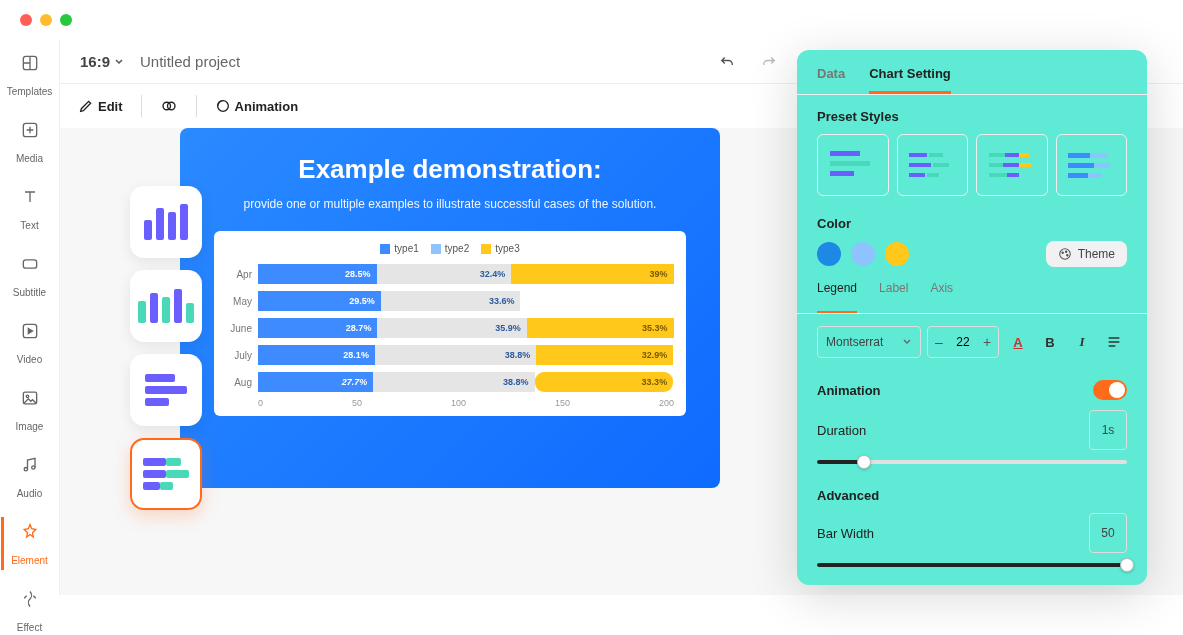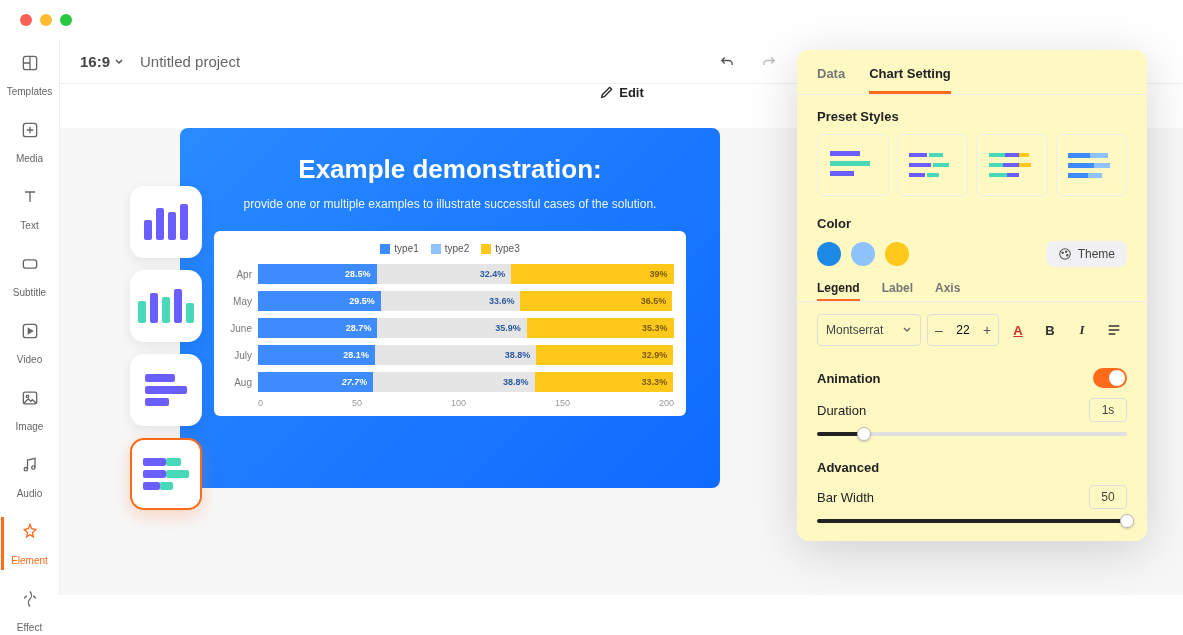--- a/index.html
+++ b/index.html
@@ -22,21 +22,21 @@
 
 
 .main { flex: 1; display: flex; flex-direction: column; position: relative; }
 .topbar { height: 44px; display: flex; align-items: center; padding: 0 20px; gap: 16px; font-size: 15px; color: #444; border-bottom: 1px solid #eee; }
 .aspect { font-weight: 600; cursor: pointer; display: flex; align-items: center; gap: 4px; }
 .project-name { color: #666; }
 .topbar-center { margin-left: auto; margin-right: 340px; display: flex; gap: 18px; align-items: center; }
 .tb-btn { width: 24px; height: 24px; display: flex; align-items: center; justify-content: center; cursor: pointer; color: #555; }
 
 
-.toolbar2 { height: 44px; display: flex; align-items: center; padding: 0 18px; gap: 18px; font-size: 13px; color: #222; flex-direction: column; }
+.toolbar2 { height: 44px; display: flex; align-items: center; padding: 0 18px; gap: 18px; font-size: 13px; color: #222; }
 .tool-item { display: flex; align-items: center; gap: 4px; cursor: pointer; font-weight: 600; }
 .tool-sep { width: 1px; height: 22px; background: #ddd; }
 
 
 .canvas-area { flex: 1; background: #f7f7f8; position: relative; display: flex; }
 .chart-picker { position: absolute; left: 70px; top: 58px; display: flex; flex-direction: column; gap: 12px; }
 .chart-thumb { width: 72px; height: 72px; background: #fff; border-radius: 14px; display: flex; align-items: center; justify-content: center; box-shadow: 0 4px 14px rgba(0,0,0,.08); cursor: pointer; }
 .chart-thumb.selected { border: 2px solid #ff6b1a; box-shadow: 0 6px 18px rgba(255,107,26,.25); }
 
 .slide { margin-left: 120px; margin-top: 0px; width: 540px; height: 360px; background: linear-gradient(135deg,#2a8aff,#0e6bff); border-radius: 8px; color: #fff; padding: 26px 34px; }
@@ -50,44 +50,44 @@
 .row { display: flex; align-items: center; height: 24px; }
 .row-lbl { width: 32px; font-size: 10px; color: #777; text-align: right; padding-right: 6px; }
 .row-bar { flex: 1; height: 20px; display: flex; position: relative; }
 .seg { height: 100%; display: flex; align-items: center; justify-content: flex-end; padding-right: 6px; font-size: 9px; color: #fff; font-weight: 600; }
 .seg.c1 { background: #3d8bff; }
 .seg.c2 { background: #e5e5e5; color: #2a5aa0; }
 .seg.c3 { background: #ffc81a; color: #7a5a00; }
 .x-axis { display: flex; justify-content: space-between; font-size: 9px; color: #999; margin-left: 32px; margin-top: 4px; }
 
 
-.panel { position: absolute; top: 50px; right: 36px; width: 350px; background: #fef9c3; border-radius: 12px; box-shadow: 0 10px 50px rgba(0,0,0,.16); padding: 0 0 18px; }
+.panel { position: absolute; top: 50px; right: 36px; width: 350px; background: #5eead4; border-radius: 12px; box-shadow: 0 10px 50px rgba(0,0,0,.16); padding: 0 0 18px; }
 .ptabs { display: flex; gap: 24px; padding: 16px 20px 0; font-size: 13px; font-weight: 600; color: #777; border-bottom: 1px solid #eee; }
 .ptab { padding-bottom: 10px; cursor: pointer; }
 .ptab.active { color: #222; border-bottom: 3px solid #ff6b1a; }
 .psection { padding: 14px 20px 6px; }
 .ps-title { font-size: 13px; font-weight: 700; color: #222; margin-bottom: 10px; }
 .preset-row { display: flex; gap: 8px; }
 .preset { width: 74px; height: 62px; border: 1px solid #eee; border-radius: 6px; display: flex; align-items: center; justify-content: center; cursor: pointer; }
 .color-row { display: flex; align-items: center; }
 .color-sw { width: 24px; height: 24px; border-radius: 50%; margin-right: 10px; cursor: pointer; }
 .theme-btn { margin-left: auto; background: #f1f1f3; border-radius: 8px; padding: 6px 12px; font-size: 12px; color: #444; display: flex; align-items: center; gap: 6px; cursor: pointer; }
 .subtabs { display: flex; gap: 22px; font-size: 12px; color: #777; padding: 8px 20px 0; border-bottom: 1px solid #eee; }
-.subtab { padding-bottom: 4px; cursor: pointer; font-weight: 700; }
+.subtab { padding-bottom: 16px; cursor: pointer; font-weight: 400; }
 .subtab.active { color: #222; border-bottom: 2px solid #ff6b1a; }
 .font-row { display: flex; gap: 6px; padding: 12px 20px; align-items: center; }
 .select { flex: 1; height: 32px; border: 1px solid #ddd; border-radius: 4px; display: flex; align-items: center; justify-content: space-between; padding: 0 8px; font-size: 12px; color: #444; cursor: pointer; }
 .stepper { display: flex; align-items: center; border: 1px solid #ddd; border-radius: 4px; height: 32px; }
 .step-btn { width: 22px; text-align: center; cursor: pointer; font-size: 14px; color: #555; }
 .step-val { width: 26px; text-align: center; font-size: 12px; }
 .fmt-btn { width: 26px; height: 26px; display: flex; align-items: center; justify-content: center; cursor: pointer; font-weight: 700; font-size: 13px; color: #333; }
 .prop-row { display: flex; align-items: center; justify-content: space-between; padding: 10px 20px; font-size: 13px; color: #222; }
 .toggle { width: 34px; height: 20px; background: #ff6b1a; border-radius: 20px; position: relative; cursor: pointer; }
 .toggle::after { content: ''; position: absolute; right: 2px; top: 2px; width: 16px; height: 16px; background: #fff; border-radius: 50%; }
-.val-pill { border: 1px solid #ddd; border-radius: 4px; padding: 4px 10px; font-size: 12px; color: #444; min-width: 38px; text-align: center; }
+.val-pill { border: 1px solid #ddd; border-radius: 4px; padding: 12px 10px; font-size: 12px; color: #444; min-width: 38px; text-align: center; }
 .slider { margin: 0 20px; position: relative; height: 4px; background: #e0e0e0; border-radius: 4px; }
 .slider-fill { position: absolute; height: 100%; background: #222; border-radius: 4px; }
 .slider-thumb { position: absolute; top: -5px; width: 14px; height: 14px; background: #fff; border: 1px solid #bbb; border-radius: 50%; box-shadow: 0 1px 3px rgba(0,0,0,.2); cursor: grab; }
 .cursor-arrow { position: absolute; left: 225px; top: 505px; }
 
 
 .thumb-bars { display: flex; align-items: flex-end; gap: 4px; }
 .thumb-bars div { width: 8px; border-radius: 2px; }
 .thumb-hbars { display: flex; flex-direction: column; gap: 4px; }
 .thumb-hbars div { height: 8px; border-radius: 2px; }
@@ -319,21 +319,20 @@
                     <div class="seg c1" style="width: 28.5%;">28.5%</div>
                     <div class="seg c2" style="width: 32.4%;">32.4%</div>
                     <div class="seg c3" style="width: 39%;">39%</div>
                   </div>
                 </div>
                 <div class="row">
                   <div class="row-lbl">May</div>
                   <div class="row-bar">
                     <div class="seg c1" style="width: 29.5%;">29.5%</div>
                     <div class="seg c2" style="width: 33.6%;">33.6%</div>
-                    <div class="seg c3" style="width: 36.5%;">36.5%</div>
                   </div>
                 </div>
                 <div class="row">
                   <div class="row-lbl">June</div>
                   <div class="row-bar">
                     <div class="seg c1" style="width: 28.7%;">28.7%</div>
                     <div class="seg c2" style="width: 35.9%;">35.9%</div>
                     <div class="seg c3" style="width: 35.3%;">35.3%</div>
                   </div>
                 </div>
@@ -343,21 +342,21 @@
                     <div class="seg c1" style="width: 28.1%;">28.1%</div>
                     <div class="seg c2" style="width: 38.8%;">38.8%</div>
                     <div class="seg c3" style="width: 32.9%;">32.9%</div>
                   </div>
                 </div>
                 <div class="row">
                   <div class="row-lbl">Aug</div>
                   <div class="row-bar">
                     <div class="seg c1" style="width: 27.7%; font-style: italic;">27.7%</div>
                     <div class="seg c2" style="width: 38.8%;">38.8%</div>
-                    <div class="seg c3" style="width: 33.3%;">33.3%</div>
+                    <div class="seg c3" style="width: 33.3%; border-radius: 9px;">33.3%</div>
                   </div>
                 </div>
               </div>
             <div class="x-axis">
               <span>0</span>
               <span>50</span>
               <span>100</span>
               <span>150</span>
               <span>200</span>
             </div>

